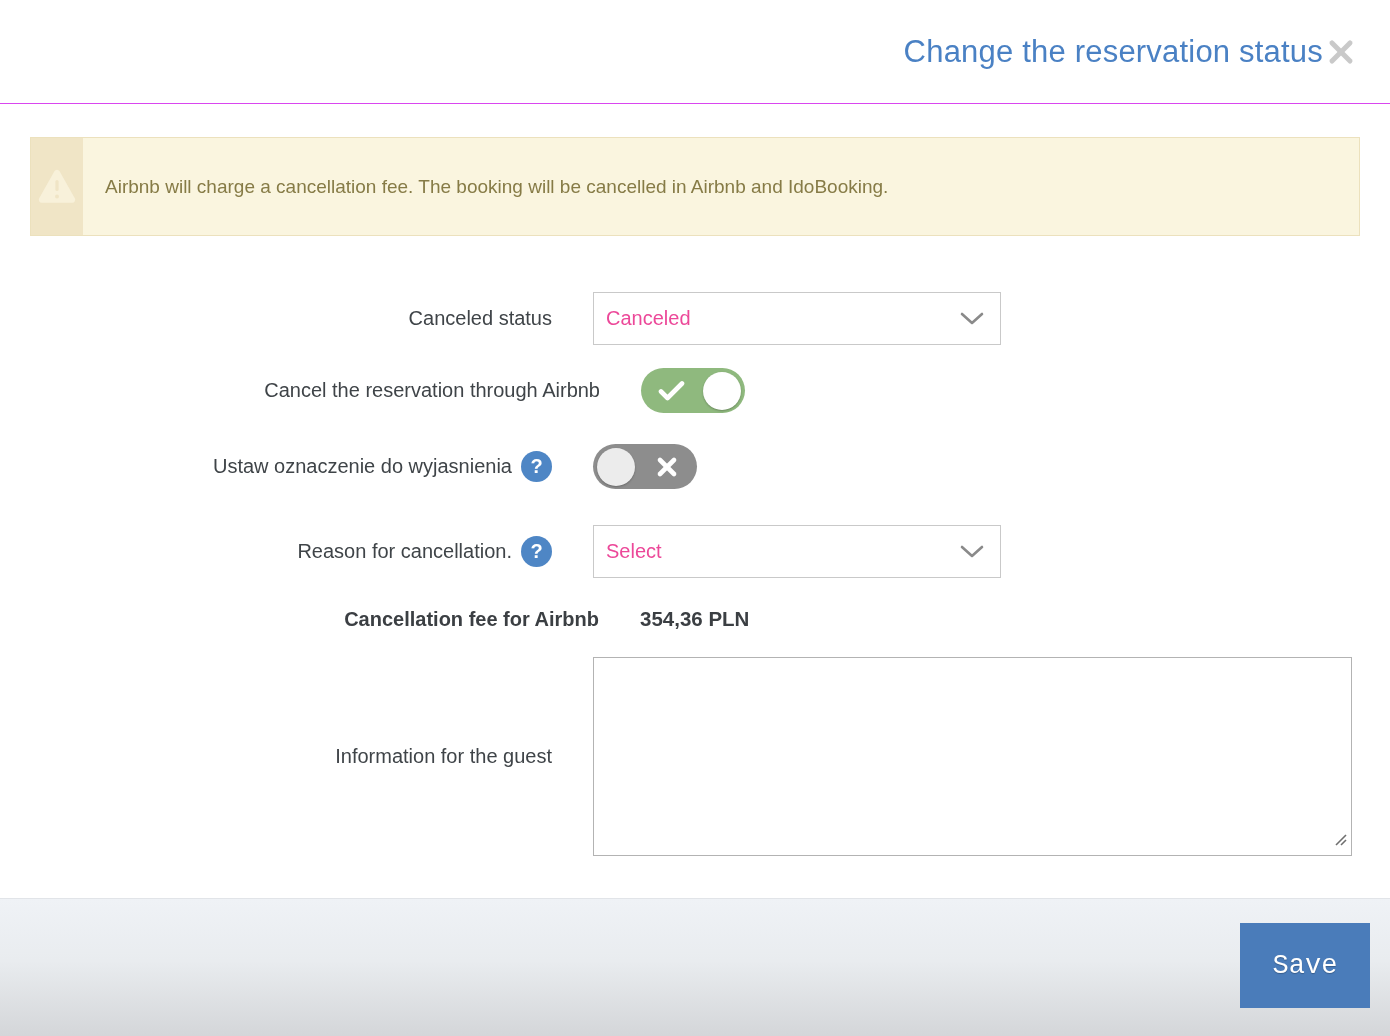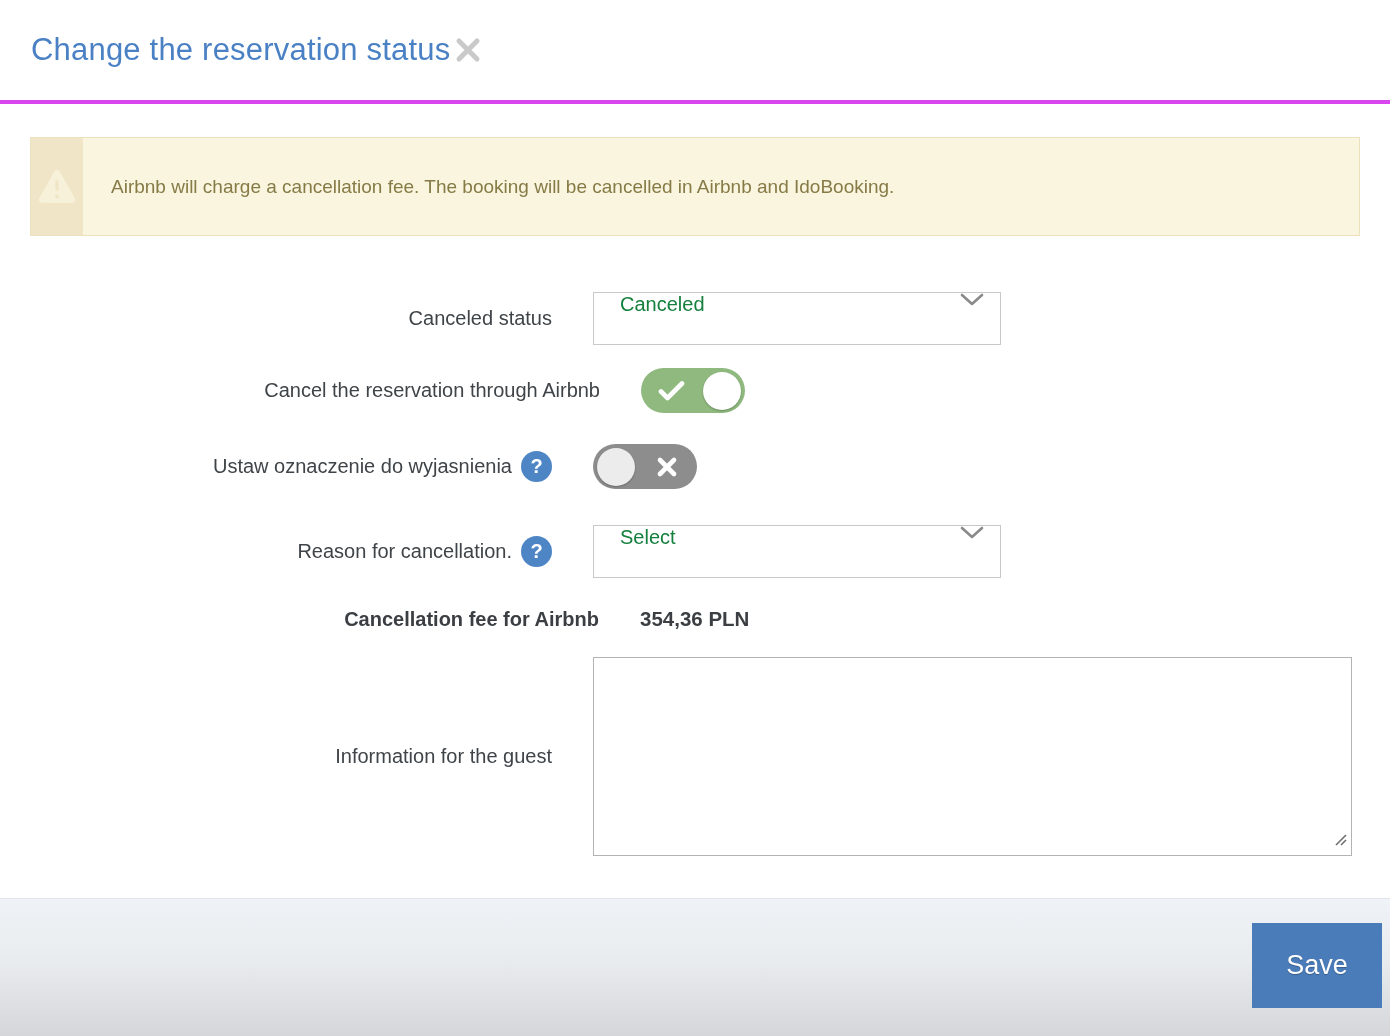--- a/index.html
+++ b/index.html
@@ -10,23 +10,23 @@
     position: relative;
     overflow: hidden;
     color: #3f4448;
   }
 
   
   .modal-header {
     height: 104px;
     display: flex;
     align-items: center;
-    justify-content: flex-start;
+    justify-content: flex-end;
     padding: 0 31px 0 31px;
-    border-bottom: 4px solid #d946ef;
+    border-bottom: 1px solid #d946ef;
     background: #ffffff;
   }
   .modal-title {
     font-size: 31px;
     font-weight: 400;
     color: #4a81c4;
     letter-spacing: 0.2px;
   }
   .close-btn {
     width: 36px; height: 36px;
@@ -47,21 +47,21 @@
     width: 52px;
     background: #f0e5c6;
     display: flex;
     align-items: center;
     justify-content: center;
     flex: 0 0 52px;
   }
   .warning-body {
     display: flex;
     align-items: center;
-    padding-left: 28px;
+    padding-left: 22px;
     font-size: 19px;
     color: #867b46;
   }
 
   
   .form-area { margin-top: 56px; }
   .form-row {
     display: flex;
     align-items: center;
   }
@@ -85,25 +85,25 @@
   .row-reason   { margin-bottom: 29px; }
   .row-fee      { margin-bottom: 26px; padding-left: 47px; }
 
   
   .select-box {
     width: 408px;
     height: 53px;
     background: #ffffff;
     border: 1px solid #c9c9c9;
     display: flex;
-    align-items: flex-start;
+    align-items: center;
     justify-content: space-between;
-    padding: 0 16px 0 26px;
+    padding: 0 16px 0 12px;
     font-size: 20px;
-    color: #15803d;
+    color: #ec4899;
     cursor: pointer;
   }
 
   
   .help-badge {
     width: 31px; height: 31px;
     border-radius: 50%;
     background: #4e86c5;
     color: #ffffff;
     font-size: 20px;
@@ -177,27 +177,27 @@
     position: absolute;
     left: 0; bottom: 0;
     width: 100%;
     height: 138px;
     background: linear-gradient(180deg, #eff2f6 0%, #e9ecef 45%, #d4d6d9 100%);
     border-top: 1px solid #e1e4e8;
   }
   .save-btn {
     position: absolute;
     top: 24px;
-    right: 8px;
+    right: 20px;
     width: 130px;
     height: 85px;
     background: #4a7cba;
     border: none;
     color: #ffffff;
-    font-family: Liberation Sans, sans-serif;
+    font-family: Liberation Mono, monospace;
     font-size: 27px;
     cursor: pointer;
     text-shadow: 0 1px 1px rgba(0,0,0,0.25);
   }
 </style>
 </head>
 <body>
 
 <div class="modal-header">
   <h1 class="modal-title">Change the reservation status</h1>

